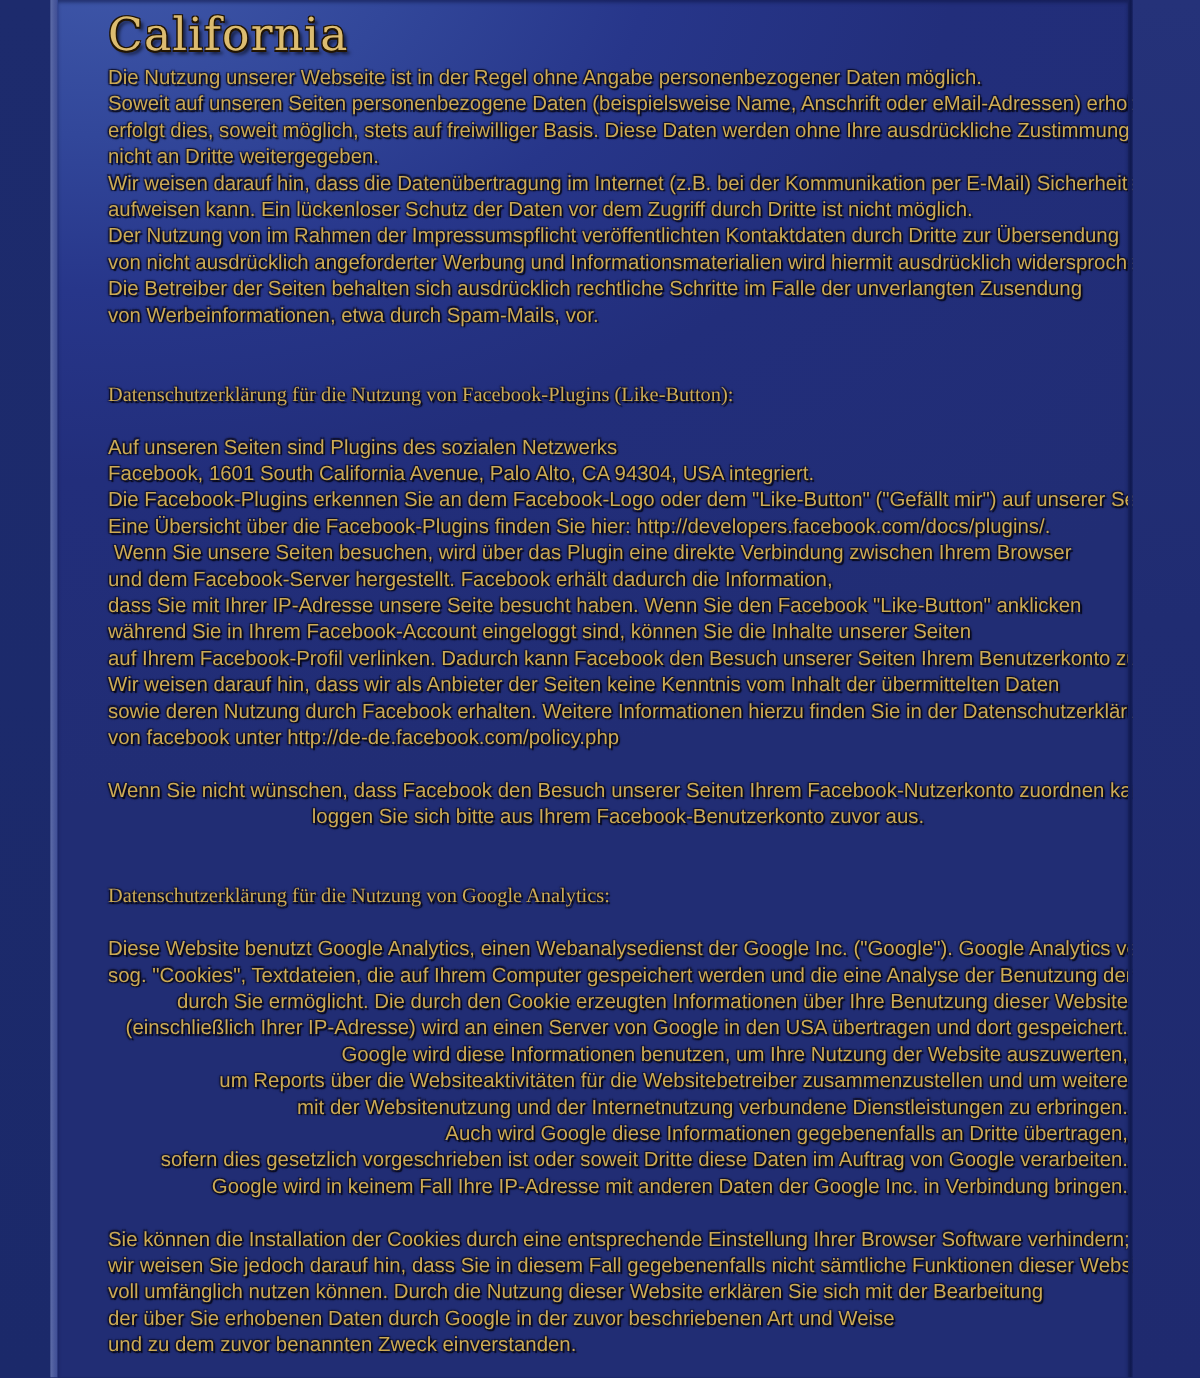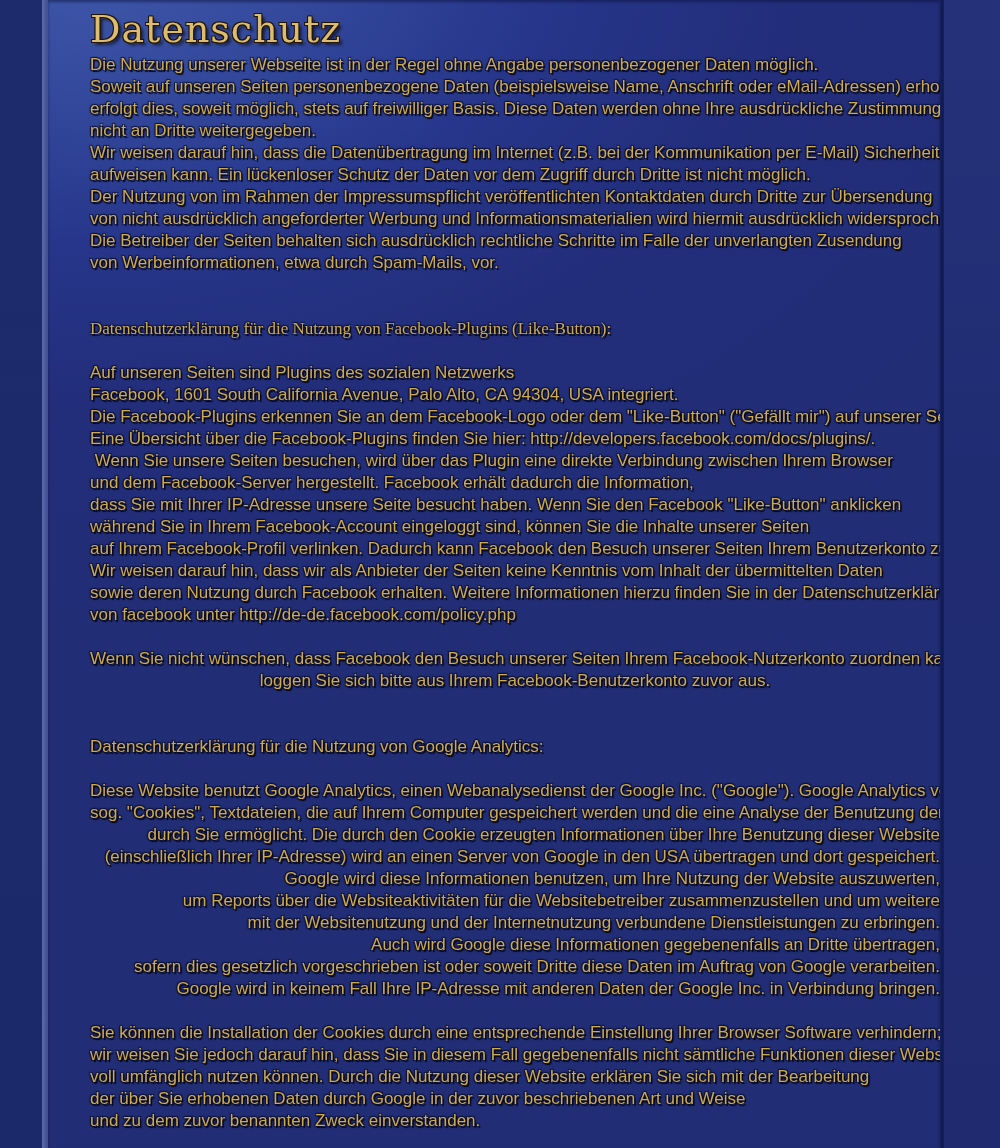--- a/index.html
+++ b/index.html
@@ -82,21 +82,21 @@
   .text-block:first-child { margin-top: 2px; }
 </style>
 </head>
 <body>
 
 <div class="page">
   <div class="left-margin"></div>
   <div class="left-highlight"></div>
 
   <div class="content-panel">
-    <h1 class="page-title">Datenschutz</h1>
+    <h1 class="page-title">California</h1>
     <div class="text-blocks">
         <div class="text-block">Die Nutzung unserer Webseite ist in der Regel ohne Angabe personenbezogener Daten möglich.
 Soweit auf unseren Seiten personenbezogene Daten (beispielsweise Name, Anschrift oder eMail-Adressen) erhoben werden,
 erfolgt dies, soweit möglich, stets auf freiwilliger Basis. Diese Daten werden ohne Ihre ausdrückliche Zustimmung
 nicht an Dritte weitergegeben.
 Wir weisen darauf hin, dass die Datenübertragung im Internet (z.B. bei der Kommunikation per E-Mail) Sicherheitslücken
 aufweisen kann. Ein lückenloser Schutz der Daten vor dem Zugriff durch Dritte ist nicht möglich.
 Der Nutzung von im Rahmen der Impressumspflicht veröffentlichten Kontaktdaten durch Dritte zur Übersendung
 von nicht ausdrücklich angeforderter Werbung und Informationsmaterialien wird hiermit ausdrücklich widersprochen.
 Die Betreiber der Seiten behalten sich ausdrücklich rechtliche Schritte im Falle der unverlangten Zusendung
@@ -109,21 +109,21 @@
  Wenn Sie unsere Seiten besuchen, wird über das Plugin eine direkte Verbindung zwischen Ihrem Browser
 und dem Facebook-Server hergestellt. Facebook erhält dadurch die Information,
 dass Sie mit Ihrer IP-Adresse unsere Seite besucht haben. Wenn Sie den Facebook "Like-Button" anklicken
 während Sie in Ihrem Facebook-Account eingeloggt sind, können Sie die Inhalte unserer Seiten
 auf Ihrem Facebook-Profil verlinken. Dadurch kann Facebook den Besuch unserer Seiten Ihrem Benutzerkonto zuordnen.
 Wir weisen darauf hin, dass wir als Anbieter der Seiten keine Kenntnis vom Inhalt der übermittelten Daten
 sowie deren Nutzung durch Facebook erhalten. Weitere Informationen hierzu finden Sie in der Datenschutzerklärung
 von facebook unter http://de-de.facebook.com/policy.php</div>
         <div class="text-block" style="margin-top: 22px; text-align: center;">Wenn Sie nicht wünschen, dass Facebook den Besuch unserer Seiten Ihrem Facebook-Nutzerkonto zuordnen kann,
 loggen Sie sich bitte aus Ihrem Facebook-Benutzerkonto zuvor aus.</div>
-        <div class="text-block" style="margin-top: 44px;">Datenschutzerklärung für die Nutzung von Google Analytics:</div>
+        <div class="text-block" style="margin-top: 44px; font-family: Liberation Serif, serif;">Datenschutzerklärung für die Nutzung von Google Analytics:</div>
         <div class="text-block" style="margin-top: 22px; text-align: right;">Diese Website benutzt Google Analytics, einen Webanalysedienst der Google Inc. ("Google"). Google Analytics verwendet
 sog. "Cookies", Textdateien, die auf Ihrem Computer gespeichert werden und die eine Analyse der Benutzung der Website
 durch Sie ermöglicht. Die durch den Cookie erzeugten Informationen über Ihre Benutzung dieser Website
 (einschließlich Ihrer IP-Adresse) wird an einen Server von Google in den USA übertragen und dort gespeichert.
 Google wird diese Informationen benutzen, um Ihre Nutzung der Website auszuwerten,
 um Reports über die Websiteaktivitäten für die Websitebetreiber zusammenzustellen und um weitere
 mit der Websitenutzung und der Internetnutzung verbundene Dienstleistungen zu erbringen.
 Auch wird Google diese Informationen gegebenenfalls an Dritte übertragen,
 sofern dies gesetzlich vorgeschrieben ist oder soweit Dritte diese Daten im Auftrag von Google verarbeiten.
 Google wird in keinem Fall Ihre IP-Adresse mit anderen Daten der Google Inc. in Verbindung bringen.</div>

